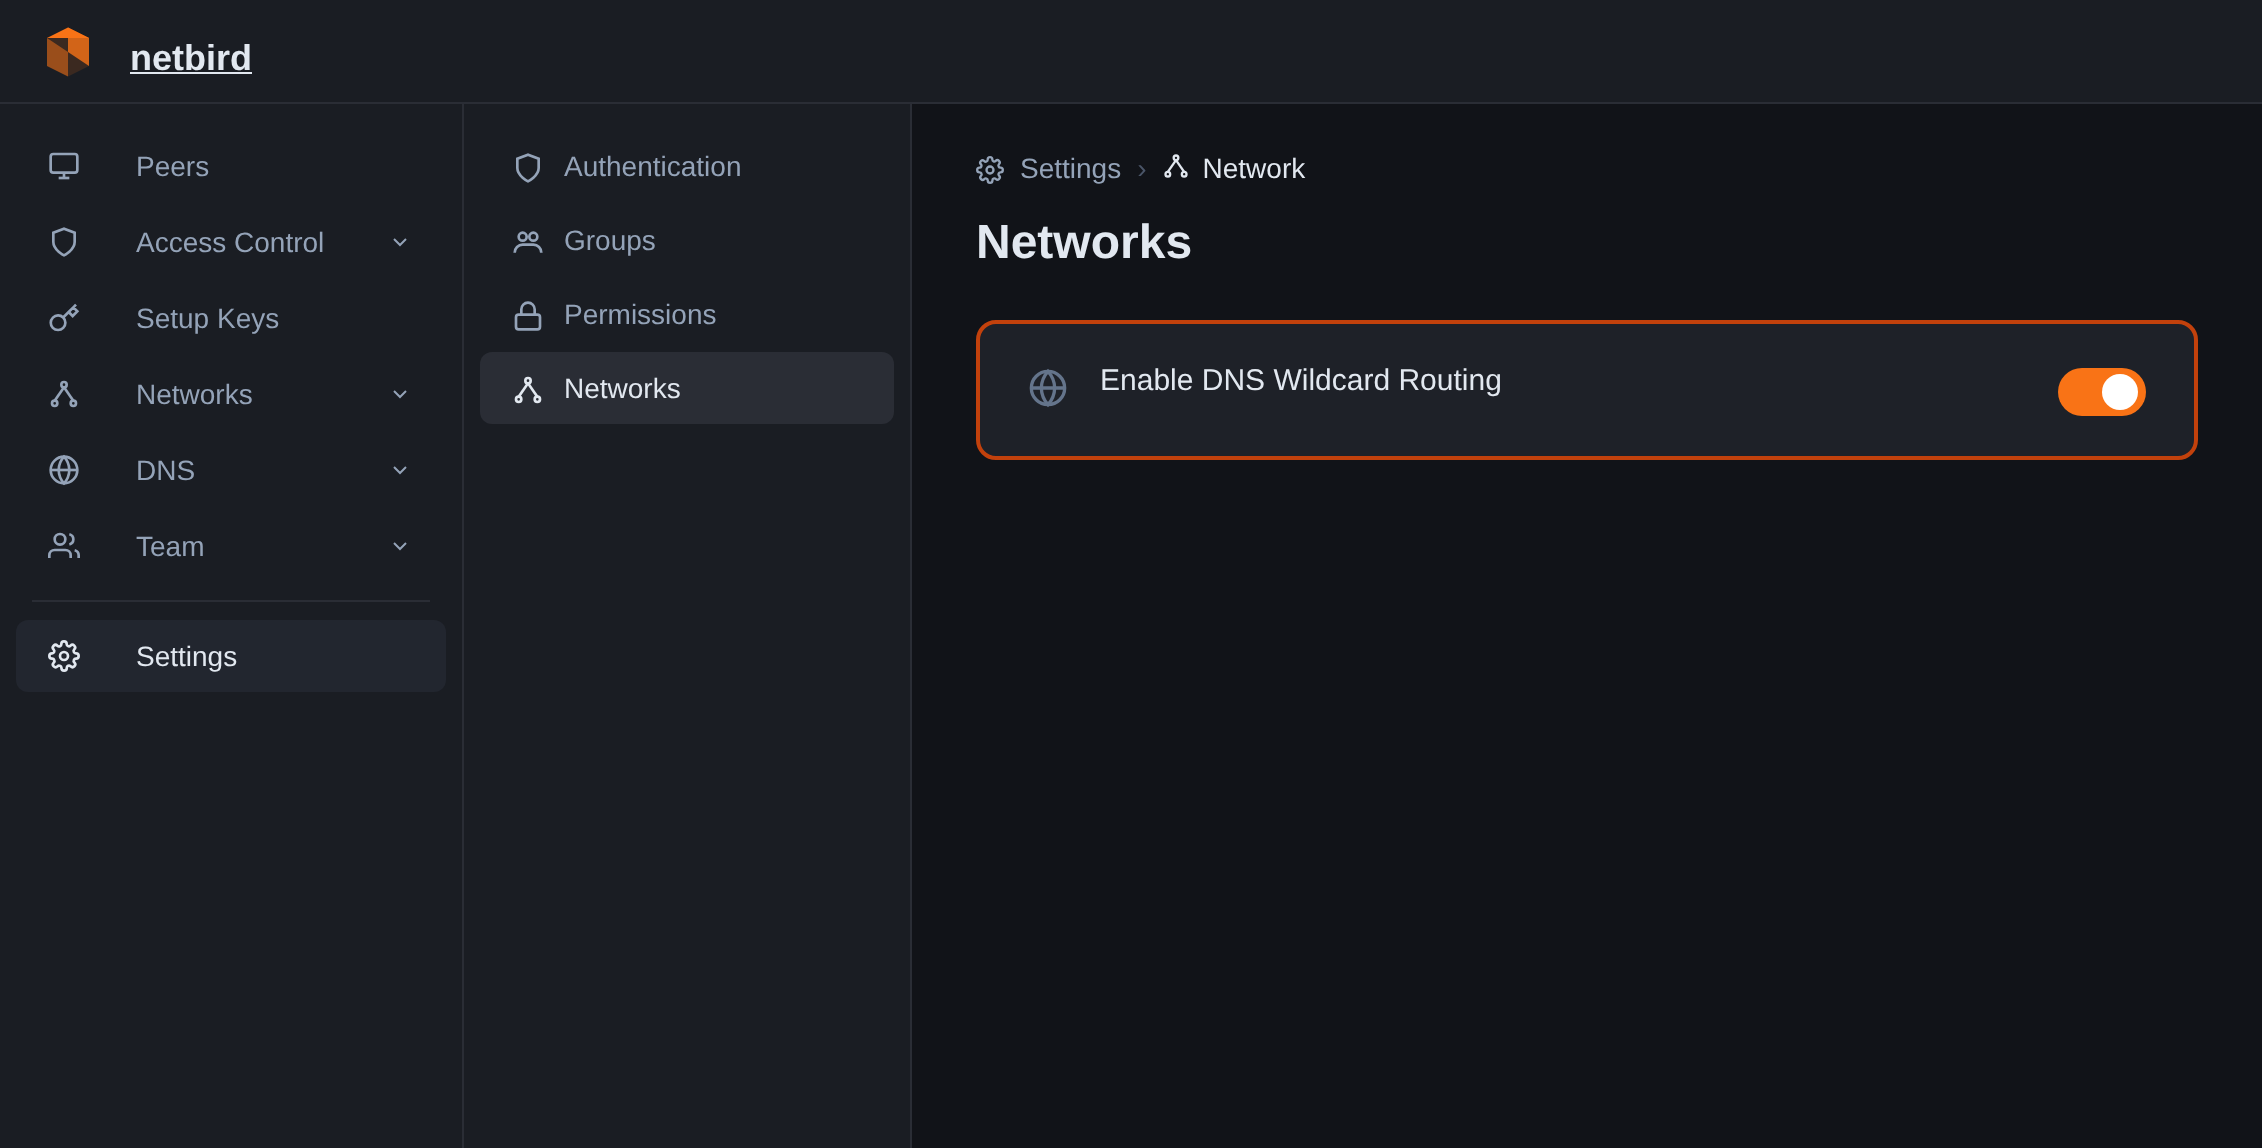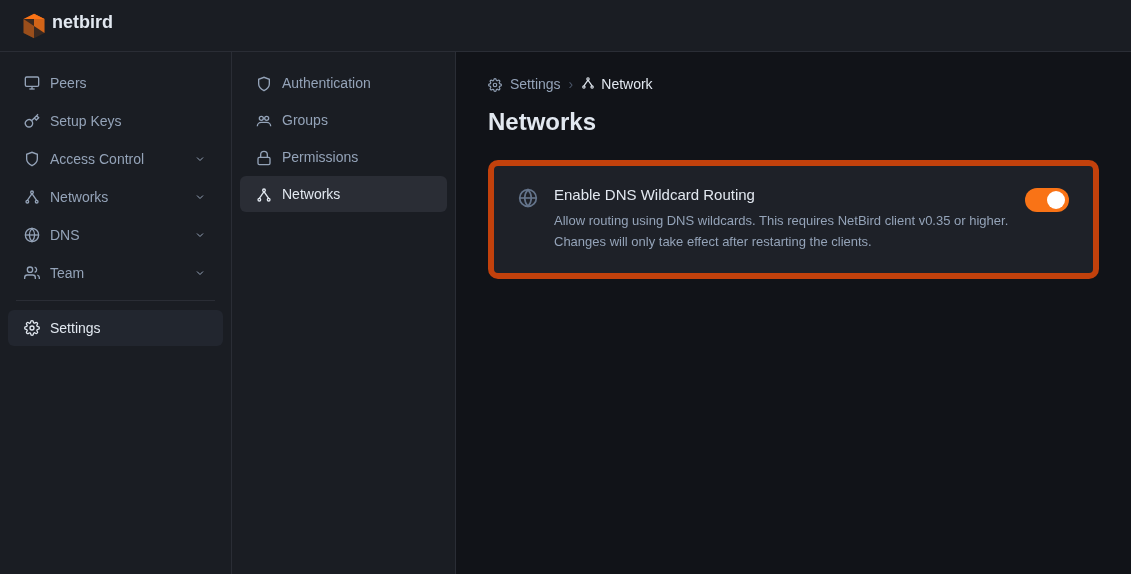--- a/index.html
+++ b/index.html
@@ -20,22 +20,23 @@
       background: #1a1d23;
       height: 52px;
       display: flex;
       align-items: center;
       padding: 0 20px;
       border-bottom: 1px solid #2a2d35;
       flex-shrink: 0;
     }
     .logo {
       display: flex;
-      align-items: flex-start;
-      gap: 4px;
+      align-items: flex-end;
+      gap: 17px;
+      text-decoration: underline;
     }
     .logo-icon {
       width: 28px;
       height: 28px;
     }
     .logo-text {
       font-size: 18px;
       font-weight: 600;
       color: #e2e8f0;
     }
@@ -54,21 +55,21 @@
       border-right: 1px solid #2a2d35;
       display: flex;
       flex-direction: column;
       flex-shrink: 0;
       overflow-y: auto;
       padding: 12px 0;
     }
     .sidebar-item {
       display: flex;
       align-items: center;
-      gap: 10px;
+      gap: 28px;
       padding: 10px 16px;
       cursor: pointer;
       border-radius: 6px;
       margin: 1px 8px;
       color: #94a3b8;
       transition: background 0.15s;
     }
     .sidebar-item.active {
       background: #22262f;
       color: #e2e8f0;
@@ -159,21 +160,21 @@
     .page-title {
       font-size: 24px;
       font-weight: 600;
       color: #e2e8f0;
       margin-bottom: 24px;
     }
 
     
     .toggle-card {
       background: #1e2128;
-      border: 6px solid #c2410c;
+      border: 2px solid #c2410c;
       border-radius: 10px;
       padding: 20px 24px;
       display: flex;
       align-items: flex-start;
       gap: 16px;
       max-width: 620px;
     }
     .toggle-card-content {
       flex: 1;
     }
@@ -259,38 +260,38 @@
             <line x1="8" y1="21" x2="16" y2="21"></line>
             <line x1="12" y1="17" x2="12" y2="21"></line>
         </svg>
       </span>
       <span class="sidebar-item-label">Peers</span>
     </div>
 
     <div class="sidebar-item">
       <span class="sidebar-icon">
         <svg width="16" height="16" viewBox="0 0 24 24" fill="none" stroke="currentColor" stroke-width="2">
-          <path d="M21 2l-2 2m-7.61 7.61a5.5 5.5 0 1 1-7.778 7.778 5.5 5.5 0 0 1 7.777-7.777zm0 0L15.5 7.5m0 0l3 3L22 7l-3-3m-3.5 3.5L19 4"></path>
-        </svg>
-      </span>
-      <span class="sidebar-item-label">Setup Keys</span>
-    </div>
-
-    <div class="sidebar-item">
-      <span class="sidebar-icon">
-        <svg width="16" height="16" viewBox="0 0 24 24" fill="none" stroke="currentColor" stroke-width="2">
           <path d="M12 22s8-4 8-10V5l-8-3-8 3v7c0 6 8 10 8 10z"></path>
         </svg>
       </span>
       <span class="sidebar-item-label">Access Control</span>
       <span class="sidebar-chevron">
         <svg width="12" height="12" viewBox="0 0 24 24" fill="none" stroke="currentColor" stroke-width="2">
           <polyline points="6 9 12 15 18 9"></polyline>
         </svg>
       </span>
+    </div>
+
+    <div class="sidebar-item">
+      <span class="sidebar-icon">
+        <svg width="16" height="16" viewBox="0 0 24 24" fill="none" stroke="currentColor" stroke-width="2">
+          <path d="M21 2l-2 2m-7.61 7.61a5.5 5.5 0 1 1-7.778 7.778 5.5 5.5 0 0 1 7.777-7.777zm0 0L15.5 7.5m0 0l3 3L22 7l-3-3m-3.5 3.5L19 4"></path>
+        </svg>
+      </span>
+      <span class="sidebar-item-label">Setup Keys</span>
     </div>
 
     <div class="sidebar-item">
       <span class="sidebar-icon">
         <svg width="16" height="16" viewBox="0 0 24 24" fill="none" stroke="currentColor" stroke-width="2">
           <circle cx="12" cy="5" r="2"></circle>
             <circle cx="5" cy="19" r="2"></circle>
             <circle cx="19" cy="19" r="2"></circle>
           <line x1="12" y1="7" x2="5" y2="17"></line>
             <line x1="12" y1="7" x2="19" y2="17"></line>
@@ -431,21 +432,20 @@
     <div class="toggle-card">
       <span class="globe-icon-card">
         <svg width="20" height="20" viewBox="0 0 24 24" fill="none" stroke="currentColor" stroke-width="2">
           <circle cx="12" cy="12" r="10"></circle>
             <line x1="2" y1="12" x2="22" y2="12"></line>
           <path d="M12 2a15.3 15.3 0 0 1 4 10 15.3 15.3 0 0 1-4 10 15.3 15.3 0 0 1-4-10 15.3 15.3 0 0 1 4-10z"></path>
         </svg>
       </span>
       <div class="toggle-card-content">
         <div class="toggle-card-title">Enable DNS Wildcard Routing</div>
-        <div class="toggle-card-desc">Allow routing using DNS wildcards. This requires NetBird client v0.35 or higher. Changes will only take effect after restarting the clients.</div>
       </div>
       <label class="toggle-switch">
         <input type="checkbox" checked="" style="">
         <span class="toggle-slider"></span>
       </label>
     </div>
 
   </div>
 
 </div>

